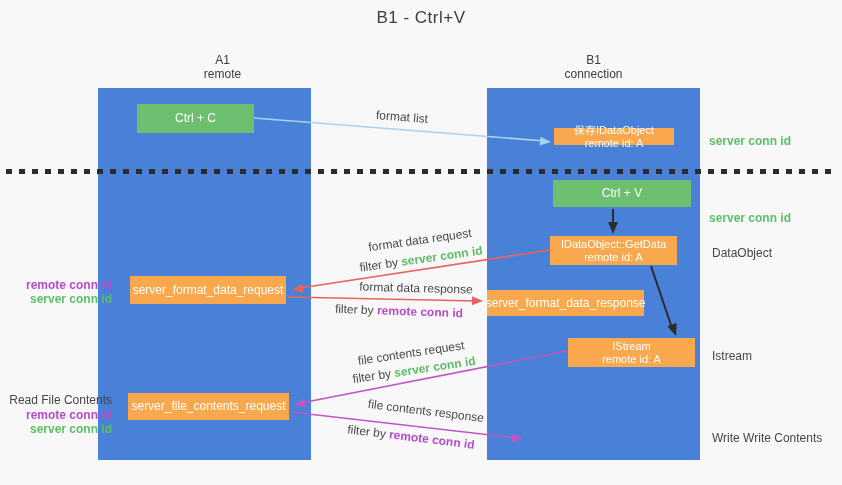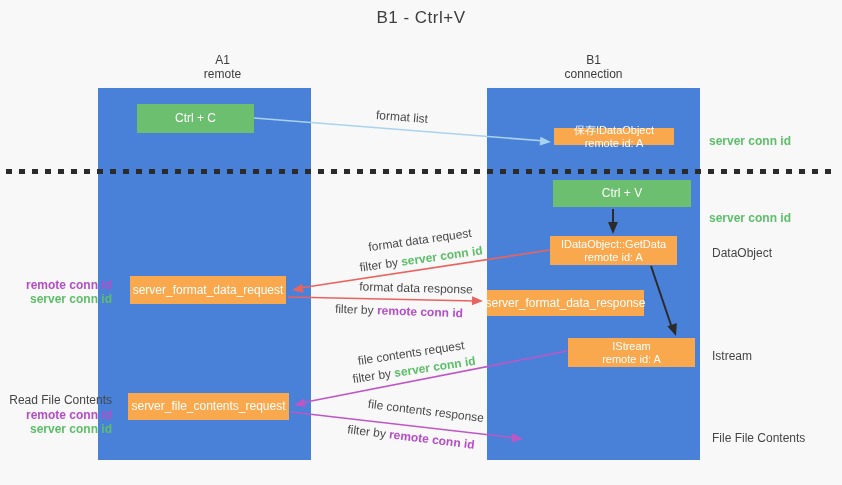--- a/index.html
+++ b/index.html
@@ -152,21 +152,21 @@
   <div class="albl" id="al-filter2"><span>filter by</span> <span class="m-b">remote conn id</span></div>
   <div class="albl" id="al-fcr">file contents request</div>
   <div class="albl" id="al-filter3"><span>filter by</span> <span class="g-b">server conn id</span></div>
   <div class="albl" id="al-fcresp">file contents response</div>
   <div class="albl" id="al-filter4"><span>filter by</span> <span class="m-b">remote conn id</span></div>
 
   <div class="side right-of g-b" id="r-server1">server conn id</div>
   <div class="side right-of g-b" id="r-server2">server conn id</div>
   <div class="side" id="r-dataobject">DataObject</div>
   <div class="side" id="r-istream">Istream</div>
-  <div class="side" id="r-write">File File Contents</div>
+  <div class="side" id="r-write">Write Write Contents</div>
 
   <div class="side left-al m-b" id="l-remote1">remote conn id</div>
   <div class="side left-al g-b" id="l-server1">server conn id</div>
   <div class="side left-al" id="l-read">Read File Contents</div>
   <div class="side left-al m-b" id="l-remote2">remote conn id</div>
   <div class="side left-al g-b" id="l-server2">server conn id</div>
 
 </div>
 
 </body></html>

